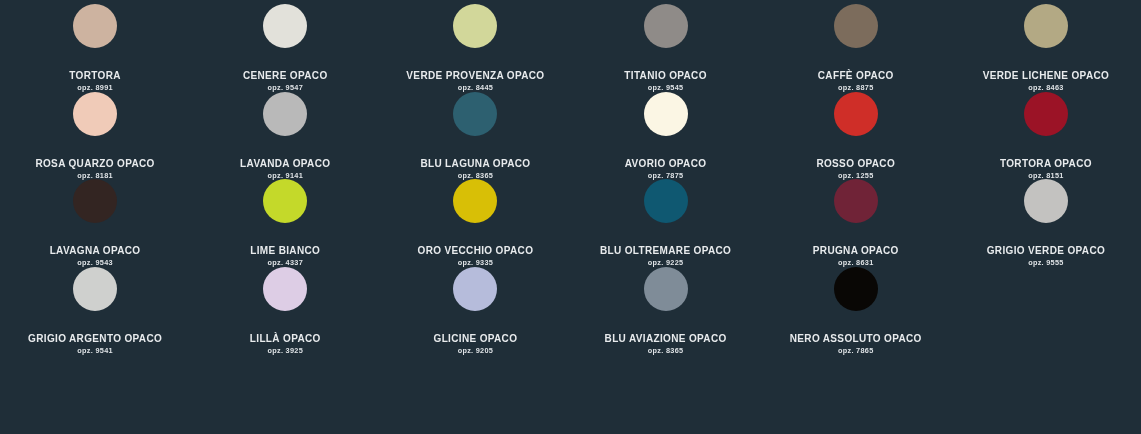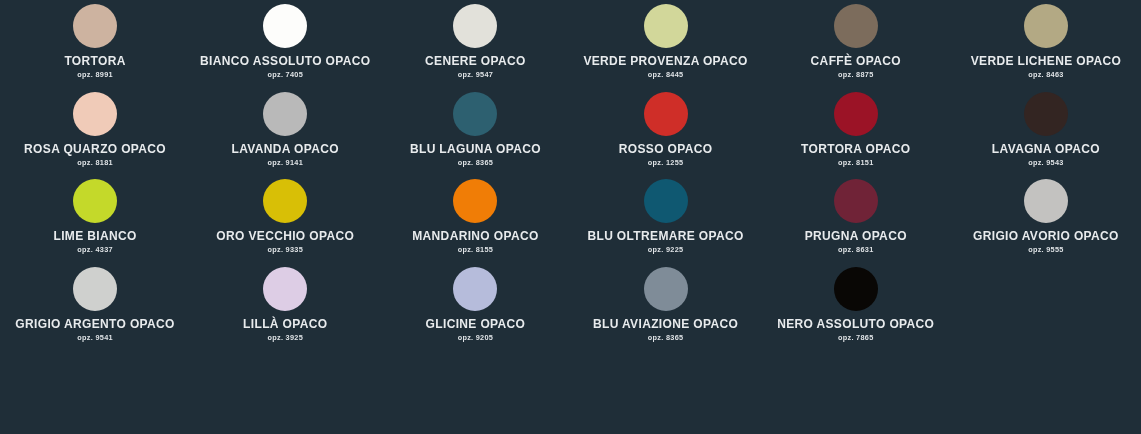--- a/index.html
+++ b/index.html
@@ -24,22 +24,22 @@
     justify-content: flex-start;
     padding-top: 2px;
   }
   .swatch-disc {
     width: 44px;
     height: 44px;
     border-radius: 50%;
     flex: none;
   }
   .swatch-name {
-    margin-top: 7px;
-    font-size: 12px;
+    margin-top: 22px;
+    font-size: 10px;
     font-weight: bold;
     letter-spacing: 0.35px;
     color: #e8ebed;
     text-align: center;
     line-height: 1.1;
     white-space: nowrap;
   }
   .swatch-code {
     margin-top: 3px;
     font-size: 7.3px;
@@ -54,33 +54,33 @@
 </head>
 <body style="background: rgb(31, 46, 56);">
 
 <div id="palette-grid">
     <div class="swatch-cell">
       <div class="swatch-disc" style="background: rgb(205, 179, 160);"></div>
       <div class="swatch-name">TORTORA</div>
       <div class="swatch-code">opz. 8991</div>
     </div>
     <div class="swatch-cell">
-      <div class="swatch-disc" style="background: rgb(253, 253, 251);"></div>
-      <div class="swatch-name">BIANCO ASSOLUTO OPACO</div>
-      <div class="swatch-code">opz. 7405</div>
-    </div>
-    <div class="swatch-cell">
       <div class="swatch-disc" style="background: rgb(226, 225, 218);"></div>
       <div class="swatch-name">CENERE OPACO</div>
       <div class="swatch-code">opz. 9547</div>
     </div>
     <div class="swatch-cell">
       <div class="swatch-disc" style="background: rgb(210, 215, 154);"></div>
       <div class="swatch-name">VERDE PROVENZA OPACO</div>
       <div class="swatch-code">opz. 8445</div>
+    </div>
+    <div class="swatch-cell">
+      <div class="swatch-disc" style="background: rgb(143, 139, 136);"></div>
+      <div class="swatch-name">TITANIO OPACO</div>
+      <div class="swatch-code">opz. 9545</div>
     </div>
     <div class="swatch-cell">
       <div class="swatch-disc" style="background: rgb(124, 108, 92);"></div>
       <div class="swatch-name">CAFFÈ OPACO</div>
       <div class="swatch-code">opz. 8875</div>
     </div>
     <div class="swatch-cell">
       <div class="swatch-disc" style="background: rgb(179, 169, 132);"></div>
       <div class="swatch-name">VERDE LICHENE OPACO</div>
       <div class="swatch-code">opz. 8463</div>
@@ -94,20 +94,25 @@
       <div class="swatch-disc" style="background: rgb(185, 185, 185);"></div>
       <div class="swatch-name">LAVANDA OPACO</div>
       <div class="swatch-code">opz. 9141</div>
     </div>
     <div class="swatch-cell">
       <div class="swatch-disc" style="background: rgb(45, 96, 112);"></div>
       <div class="swatch-name">BLU LAGUNA OPACO</div>
       <div class="swatch-code">opz. 8365</div>
     </div>
     <div class="swatch-cell">
+      <div class="swatch-disc" style="background: rgb(251, 246, 228);"></div>
+      <div class="swatch-name">AVORIO OPACO</div>
+      <div class="swatch-code">opz. 7875</div>
+    </div>
+    <div class="swatch-cell">
       <div class="swatch-disc" style="background: rgb(207, 46, 40);"></div>
       <div class="swatch-name">ROSSO OPACO</div>
       <div class="swatch-code">opz. 1255</div>
     </div>
     <div class="swatch-cell">
       <div class="swatch-disc" style="background: rgb(155, 19, 38);"></div>
       <div class="swatch-name">TORTORA OPACO</div>
       <div class="swatch-code">opz. 8151</div>
     </div>
     <div class="swatch-cell">
@@ -119,37 +124,32 @@
       <div class="swatch-disc" style="background: rgb(196, 217, 42);"></div>
       <div class="swatch-name">LIME BIANCO</div>
       <div class="swatch-code">opz. 4337</div>
     </div>
     <div class="swatch-cell">
       <div class="swatch-disc" style="background: rgb(216, 191, 6);"></div>
       <div class="swatch-name">ORO VECCHIO OPACO</div>
       <div class="swatch-code">opz. 9335</div>
     </div>
     <div class="swatch-cell">
-      <div class="swatch-disc" style="background: rgb(240, 125, 6);"></div>
-      <div class="swatch-name">MANDARINO OPACO</div>
-      <div class="swatch-code">opz. 8155</div>
-    </div>
-    <div class="swatch-cell">
       <div class="swatch-disc" style="background: rgb(15, 88, 113);"></div>
       <div class="swatch-name">BLU OLTREMARE OPACO</div>
       <div class="swatch-code">opz. 9225</div>
     </div>
     <div class="swatch-cell">
       <div class="swatch-disc" style="background: rgb(112, 35, 55);"></div>
       <div class="swatch-name">PRUGNA OPACO</div>
       <div class="swatch-code">opz. 8631</div>
     </div>
     <div class="swatch-cell">
       <div class="swatch-disc" style="background: rgb(195, 194, 192);"></div>
-      <div class="swatch-name">GRIGIO AVORIO OPACO</div>
+      <div class="swatch-name">GRIGIO VERDE OPACO</div>
       <div class="swatch-code">opz. 9555</div>
     </div>
     <div class="swatch-cell">
       <div class="swatch-disc" style="background: rgb(207, 208, 206);"></div>
       <div class="swatch-name">GRIGIO ARGENTO OPACO</div>
       <div class="swatch-code">opz. 9541</div>
     </div>
     <div class="swatch-cell">
       <div class="swatch-disc" style="background: rgb(221, 205, 229);"></div>
       <div class="swatch-name">LILLÀ OPACO</div>

